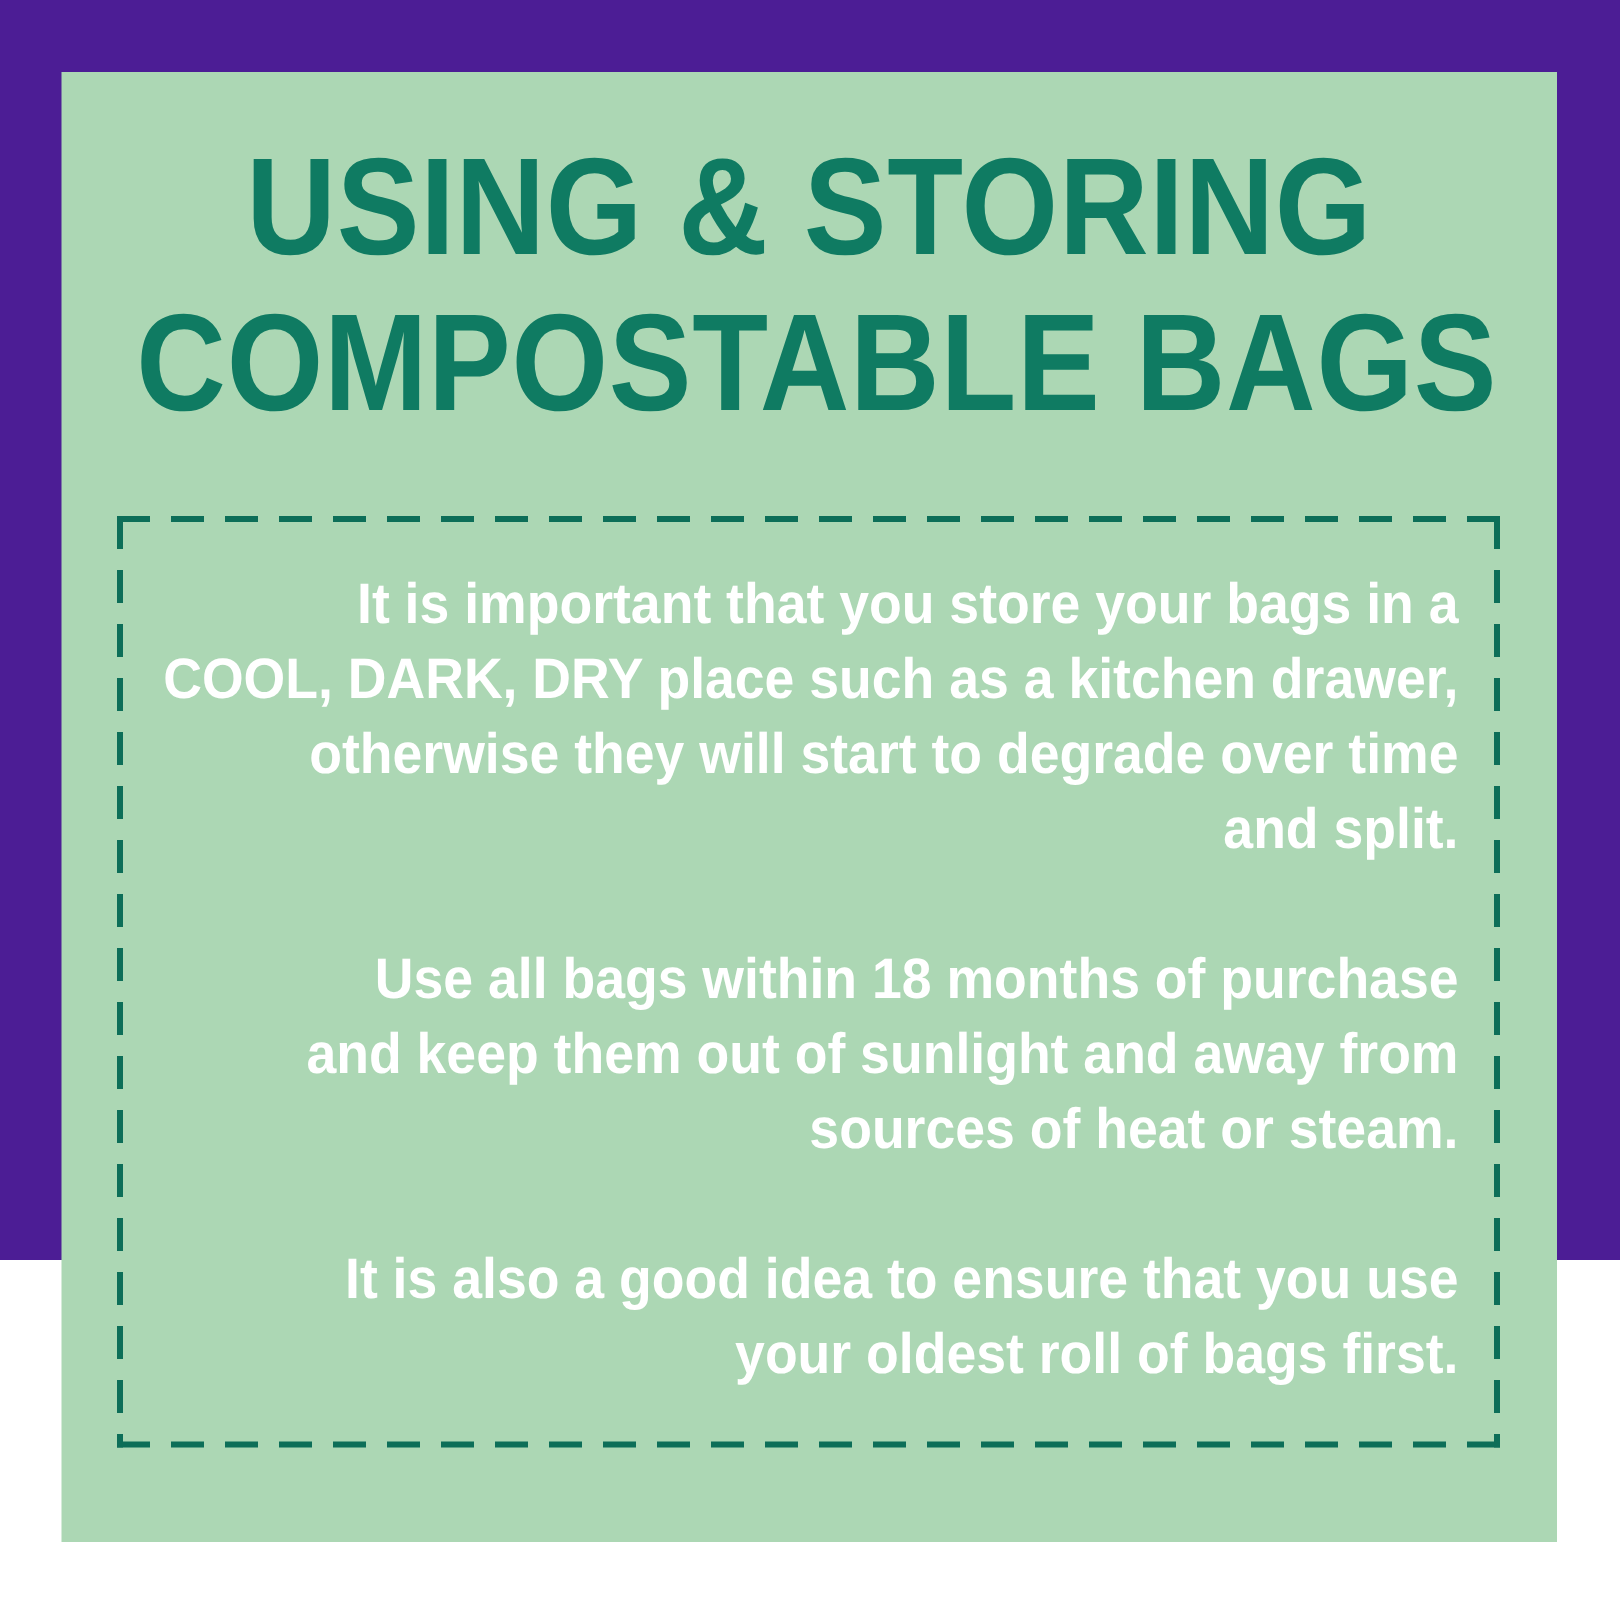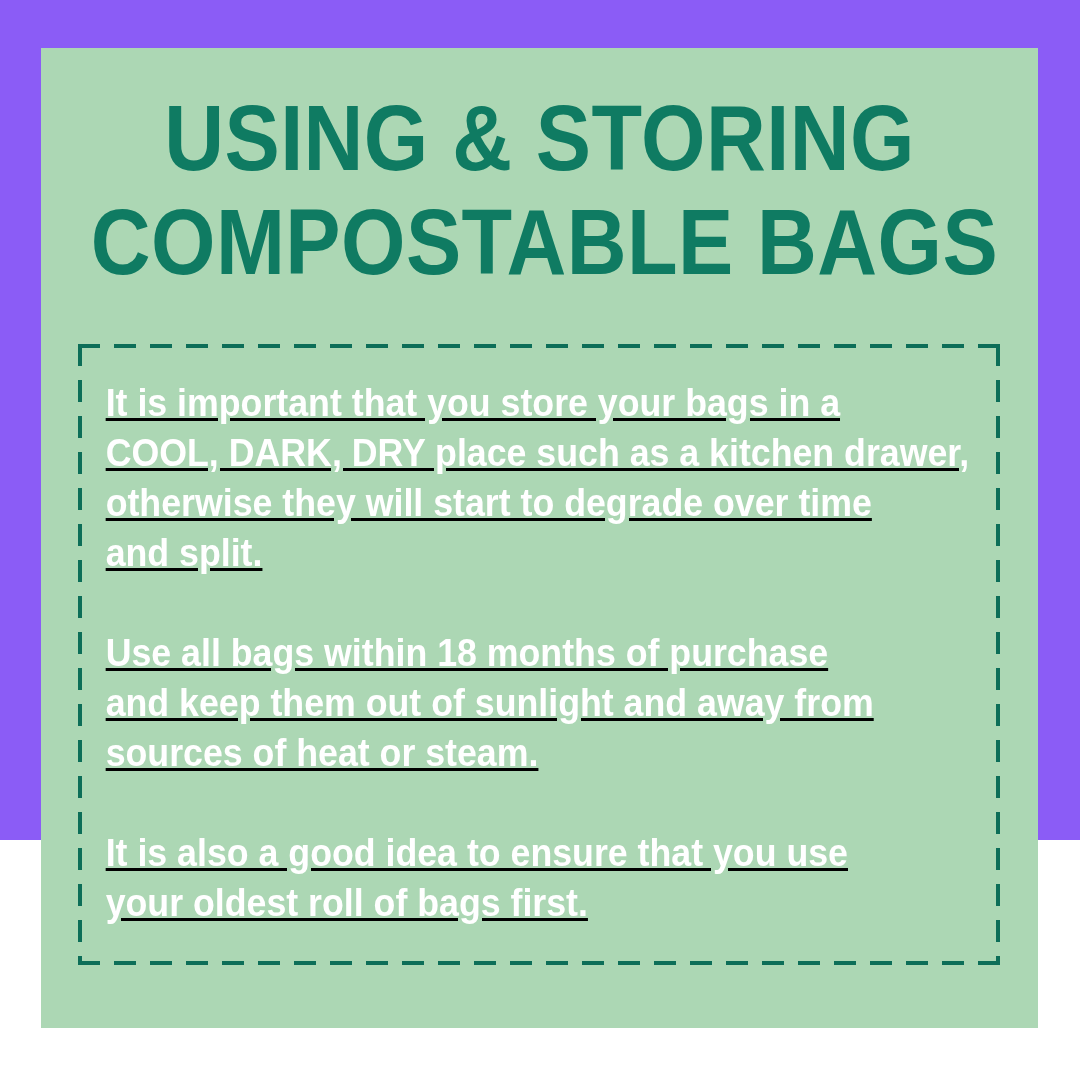--- a/index.html
+++ b/index.html
@@ -12,21 +12,21 @@
     height: 1080px;
     overflow: hidden;
     font-family: "Liberation Sans", sans-serif;
     -webkit-font-smoothing: antialiased;
   }
 
   #canvas {
     position: relative;
     width: 1080px;
     height: 840px;
-    background: #8b5cf6;
+    background: #4c1d95;
   }
 
   
   #green-panel {
     position: absolute;
     left: 41px;
     top: 48px;
     width: 997px;
     height: 980px;
     background: #acd7b4;
@@ -88,22 +88,21 @@
   }
   .dash-left { left: 0; }
   .dash-right { right: 0; }
 
   
   #body-copy {
     position: absolute;
     left: 37px;
     top: 330px;
     width: 922px;
-    text-align: left;
-    text-decoration: underline;
+    text-align: right;
   }
   .paragraph {
     color: #ffffff;
     font-family: "Liberation Sans Narrow", "Liberation Sans", sans-serif;
     font-weight: bold;
     font-size: 38px;
     line-height: 50px;
     letter-spacing: 0px;
     transform: scaleX(0.94);
     transform-origin: center center;

